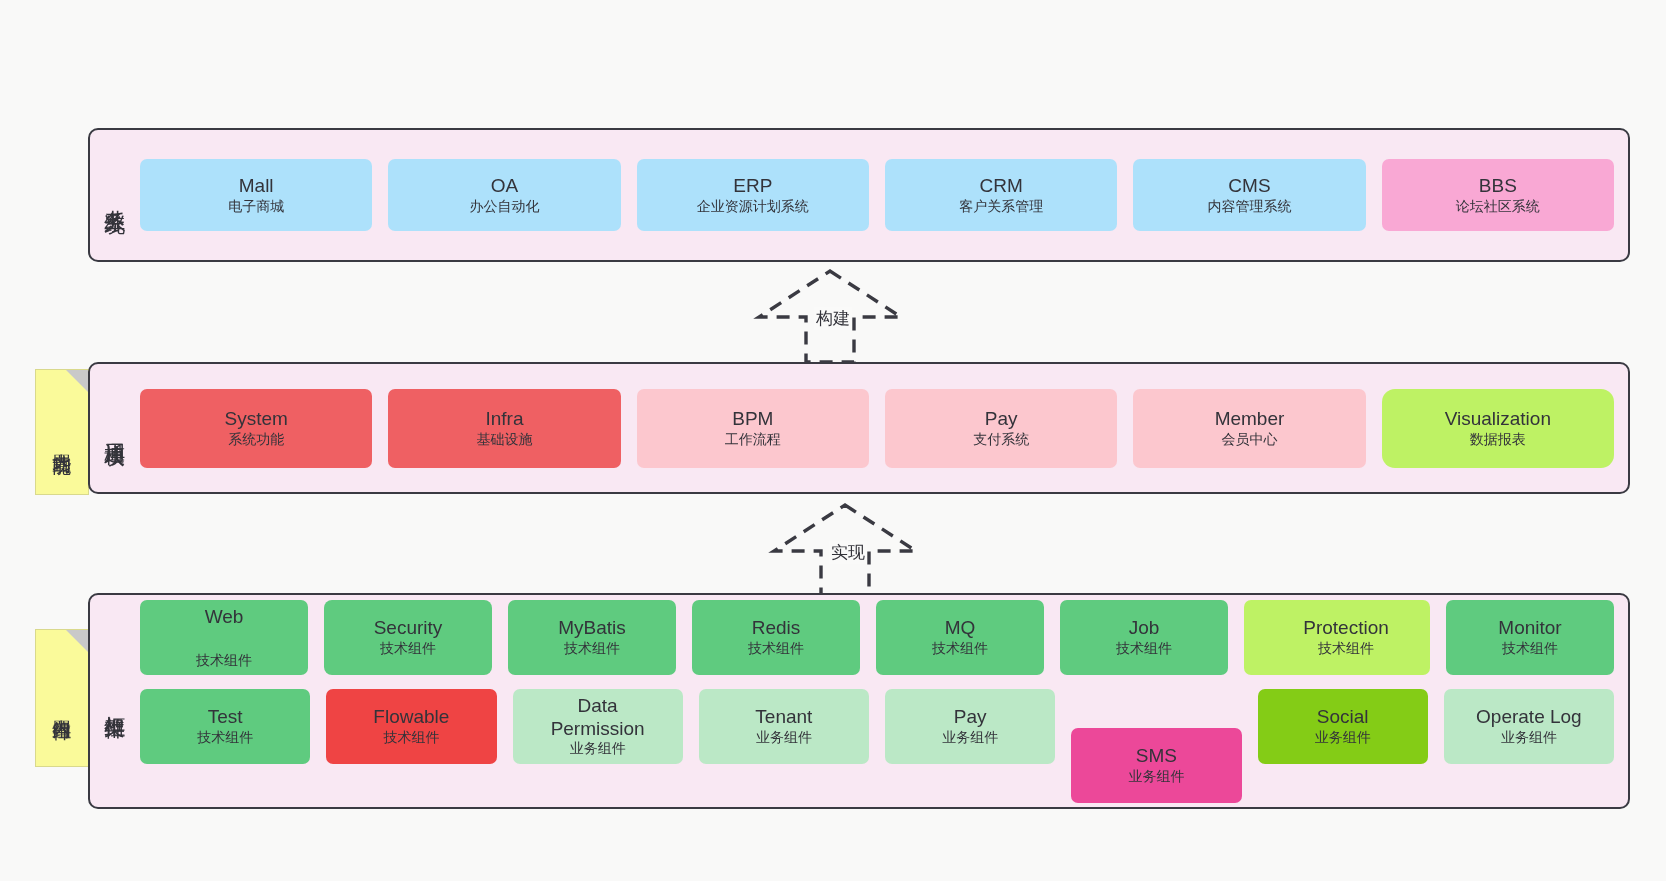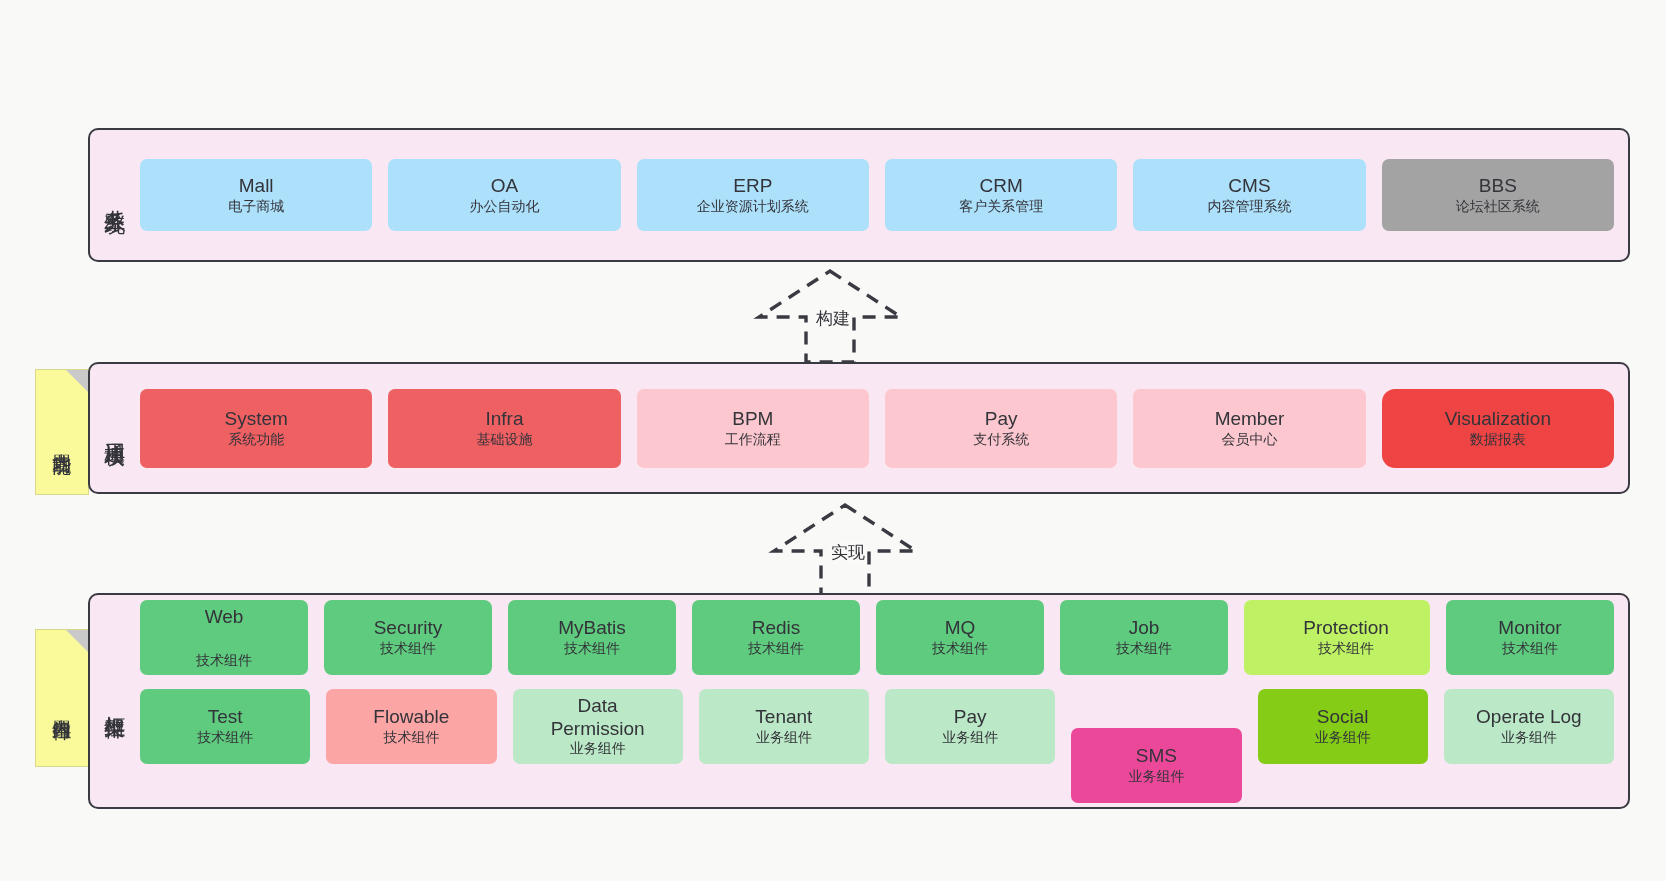--- a/index.html
+++ b/index.html
@@ -147,21 +147,21 @@
           <span class="t2">企业资源计划系统</span>
         </div>
         <div class="cell c-blue" style="background: rgb(173, 225, 251);">
           <span class="t1">CRM</span>
           <span class="t2">客户关系管理</span>
         </div>
         <div class="cell c-blue" style="background: rgb(173, 225, 251);">
           <span class="t1">CMS</span>
           <span class="t2">内容管理系统</span>
         </div>
-        <div class="cell c-blue" style="background: #a3a3a3;">
+        <div class="cell c-blue" style="background: #f9a8d4;">
           <span class="t1">BBS</span>
           <span class="t2">论坛社区系统</span>
         </div>
       </div>
     </div>
   </div>
 
   <div class="uml" id="arrow-build">
     <svg width="146" height="95" viewBox="0 0 146 95">
       <path d="M73 2 L144 48 L97 48 L97 93 L49 93 L49 48 L2 48 Z" fill="none" stroke="#3a3a42" stroke-width="3.4" stroke-dasharray="13 9" stroke-linejoin="miter"></path>
@@ -191,21 +191,21 @@
           <span class="t2">工作流程</span>
         </div>
         <div class="cell c-pink" style="background: rgb(252, 199, 206);">
           <span class="t1">Pay</span>
           <span class="t2">支付系统</span>
         </div>
         <div class="cell c-pink" style="background: rgb(252, 199, 206);">
           <span class="t1">Member</span>
           <span class="t2">会员中心</span>
         </div>
-        <div class="cell c-pink" style="background: #ef4444; border-radius: 13px;">
+        <div class="cell c-pink" style="background: #bef264; border-radius: 13px;">
           <span class="t1">Visualization</span>
           <span class="t2">数据报表</span>
         </div>
       </div>
     </div>
   </div>
 
   <div class="uml" id="arrow-impl">
     <svg width="146" height="95" viewBox="0 0 146 95">
       <path d="M73 2 L144 48 L97 48 L97 93 L49 93 L49 48 L2 48 Z" fill="none" stroke="#3a3a42" stroke-width="3.4" stroke-dasharray="13 9" stroke-linejoin="miter"></path>
@@ -255,21 +255,21 @@
           <span class="t1">Monitor</span>
           <span class="t2">技术组件</span>
         </div>
       </div>
 
       <div class="row">
         <div class="cell c-green" style="background: rgb(95, 203, 127);">
           <span class="t1">Test</span>
           <span class="t2">技术组件</span>
         </div>
-        <div class="cell c-green" style="background: #fca5a5;">
+        <div class="cell c-green" style="background: #ef4444;">
           <span class="t1">Flowable</span>
           <span class="t2">技术组件</span>
         </div>
         <div class="cell c-green-l" style="background: rgb(187, 232, 198);">
           <span class="t1">Data</span>
           <span class="t1">Permission</span>
           <span class="t2">业务组件</span>
         </div>
         <div class="cell c-green-l" style="background: rgb(187, 232, 198);">
           <span class="t1">Tenant</span>

